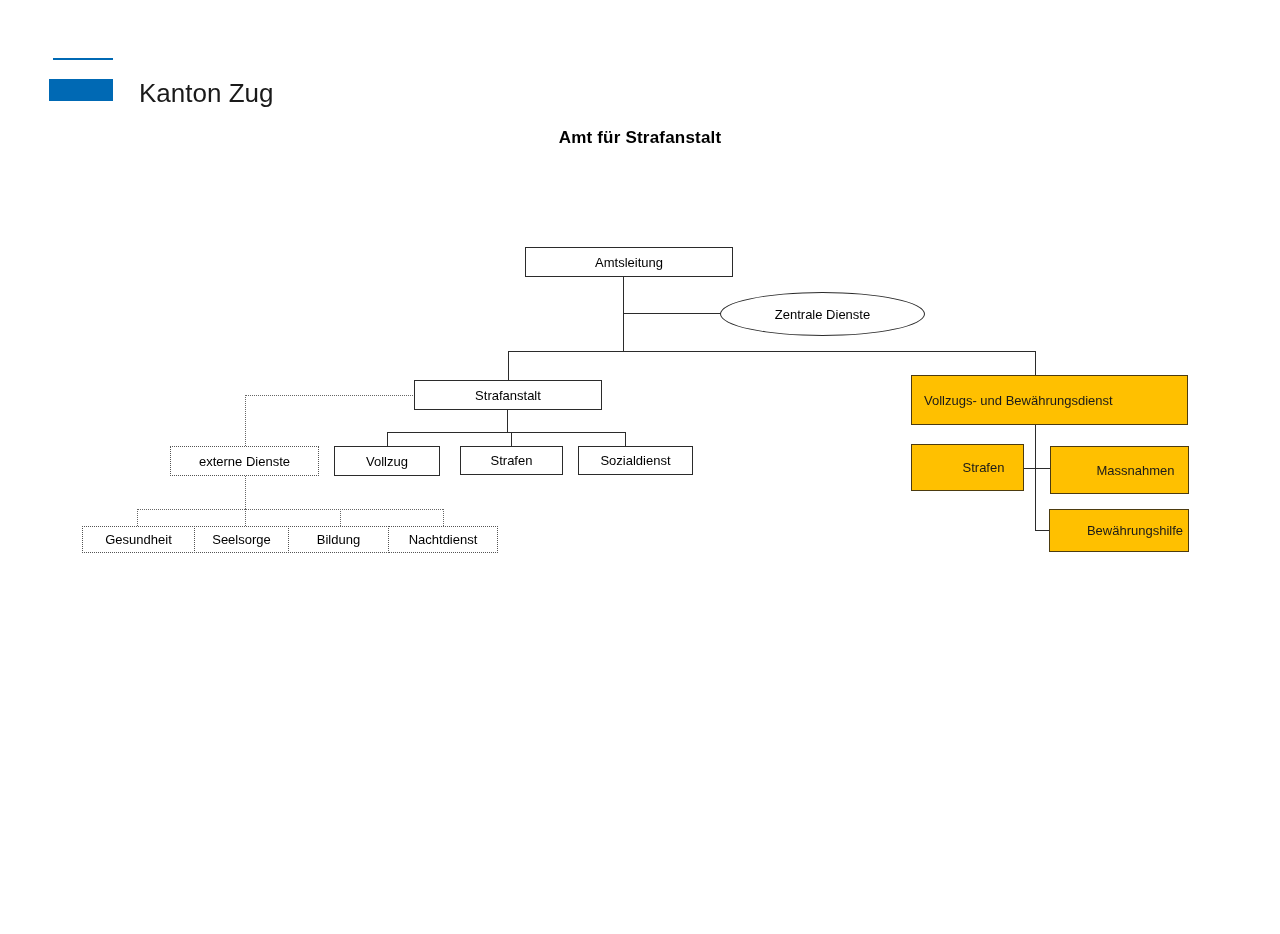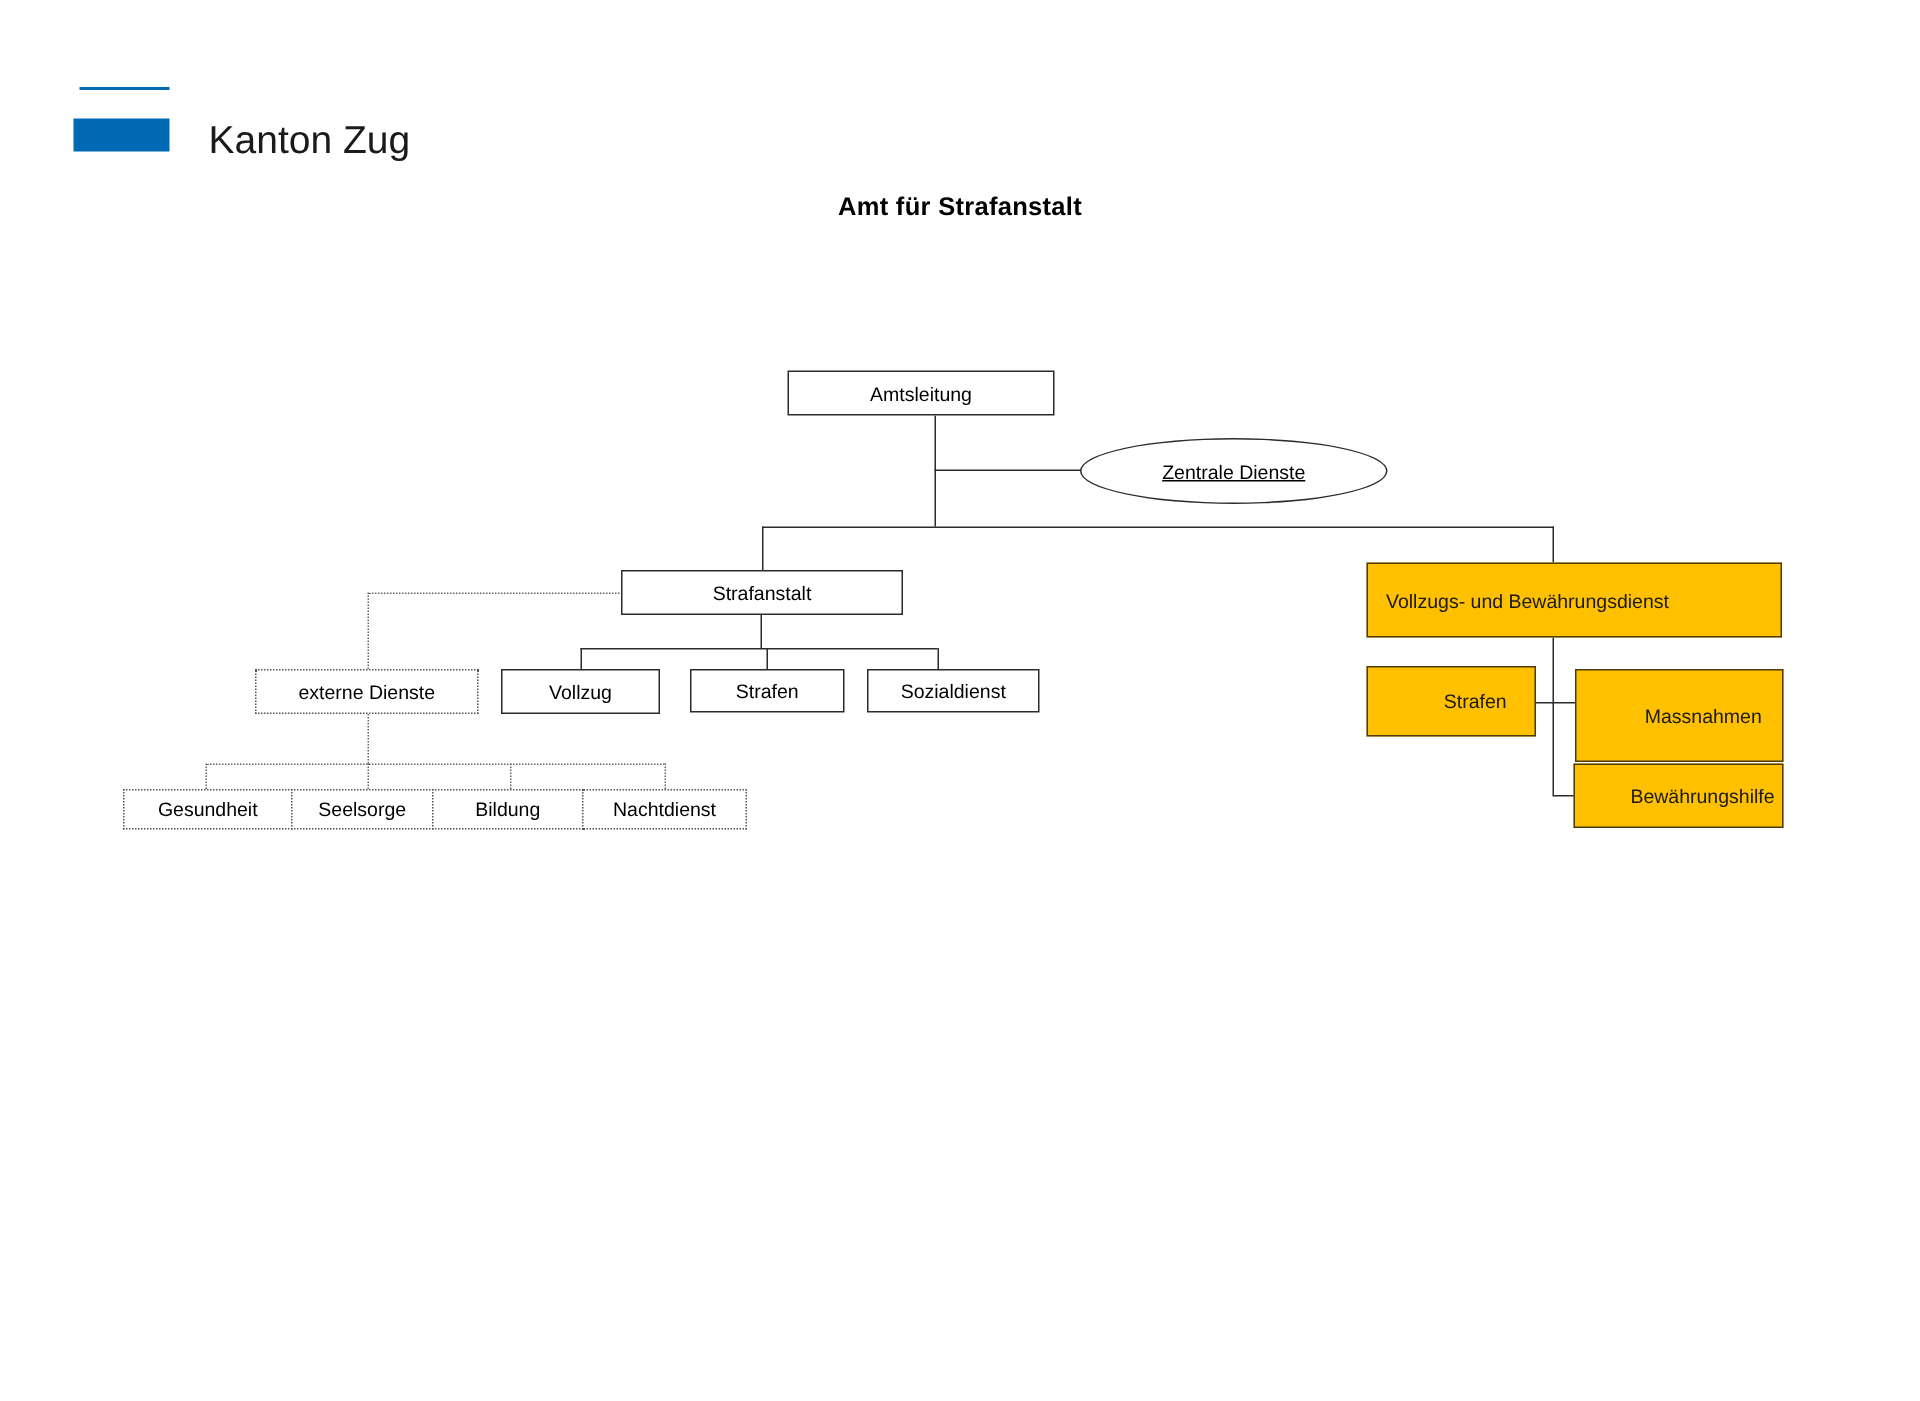--- a/index.html
+++ b/index.html
@@ -104,21 +104,20 @@
     box-sizing: border-box;
     border: 1px solid #2b2b2b;
     border-radius: 50%;
     background: #ffffff;
     display: flex;
     align-items: center;
     justify-content: center;
     font-size: 13px;
     color: #000000;
     z-index: 5;
-    text-decoration: underline;
   }
 
   
   .conn {
     position: absolute;
     z-index: 1;
   }
   .conn.v-solid {
     width: 0;
     border-left: 1px solid #2b2b2b;
@@ -175,21 +174,21 @@
   <div class="conn v-dot" style="left:137px; top:469px; height:17px;"></div>
   <div class="conn v-dot" style="left:245px; top:469px; height:17px;"></div>
   <div class="conn v-dot" style="left:340px; top:469px; height:17px;"></div>
   <div class="conn v-dot" style="left:443px; top:469px; height:17px;"></div>
 
   <div class="conn v-solid" style="left:1035px; top:385px; height:105px;"></div>
   <div class="conn h-solid" style="left:1023px; top:428px; width:13px;"></div>
   <div class="conn h-solid" style="left:1035px; top:428px; width:16px;"></div>
   <div class="conn h-solid" style="left:1035px; top:490px; width:15px;"></div>
 
-  <div class="node solid" style="left:525px; top:207px; width:178px; height:30px;">
+  <div class="node solid" style="left:525px; top:207px; width:208px; height:30px;">
     <span>Amtsleitung</span>
   </div>
 
   <div class="ellipse" style="left:720px; top:252px; width:205px; height:44px;">
     <span>Zentrale Dienste</span>
   </div>
 
   <div class="node solid" style="left:414px; top:340px; width:188px; height:30px;">
     <span>Strafanstalt</span>
   </div>
@@ -211,21 +210,21 @@
   </div>
 
   <div class="node solid" style="left:578px; top:406px; width:115px; height:29px;">
     <span>Sozialdienst</span>
   </div>
 
   <div class="node orange" style="left:911px; top:404px; width:113px; height:47px;">
     <span>Strafen</span>
   </div>
 
-  <div class="node orange" style="left:1050px; top:406px; width:139px; height:62px;">
+  <div class="node orange" style="left:1050px; top:406px; width:139px; height:48px;">
     <span>Massnahmen</span>
   </div>
 
   <div class="node orange" style="left:1049px; top:469px; width:140px; height:43px;">
     <span>Bewährungshilfe</span>
   </div>
 
   <div class="node dotted" style="left:82px; top:486px; width:113px; height:27px;">
     <span>Gesundheit</span>
   </div>

